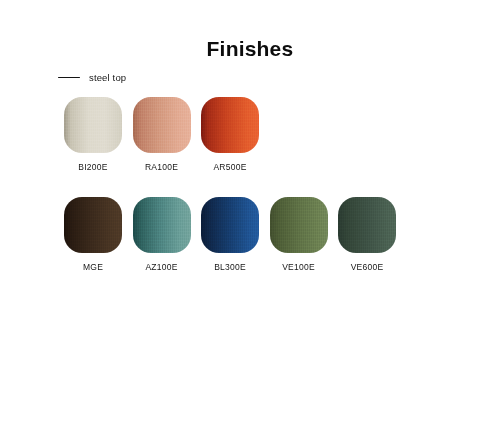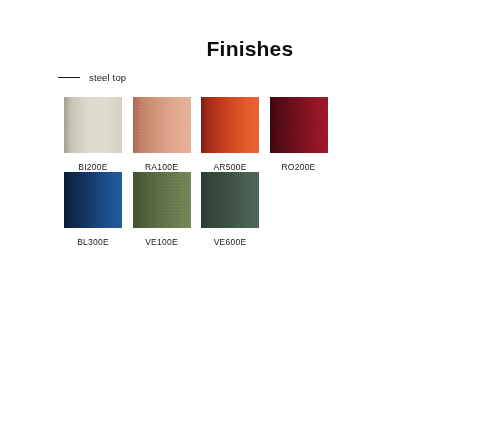--- a/index.html
+++ b/index.html
@@ -1,16 +1,16 @@
 <!DOCTYPE html>
 <html><head>
 <meta charset="utf-8">
 <title>Finishes</title>
 <style>
-  * { box-sizing: border-box; }
+  * { box-sizing: border-box; border-radius: 18px; }
   html, body {
     margin: 0;
     padding: 0;
     background: #ffffff;
   }
   body {
     width: 500px;
     height: 421px;
     position: relative;
     font-family: "Liberation Sans", sans-serif;
@@ -62,20 +62,21 @@
   }
 
   
   .grid {
     position: absolute;
     top: 97px;
     left: 64px;
     width: 377px;
     display: flex;
     flex-direction: column;
+    row-gap: 25px;
   }
   .grid-row {
     display: flex;
     column-gap: 10.5px;
   }
   .swatch-cell {
     width: 58px;
     display: flex;
     flex-direction: column;
     align-items: center;
@@ -136,26 +137,30 @@
           <div class="swatch-label">BI200E</div>
         </div>
         <div class="swatch-cell">
           <div class="swatch-chip" style="background: linear-gradient(90deg, rgb(169, 107, 82) 0%, rgb(194, 131, 106) 14%, rgb(212, 154, 128) 45%, rgb(227, 171, 147) 78%, rgb(232, 178, 155) 100%);"></div>
           <div class="swatch-label">RA100E</div>
         </div>
         <div class="swatch-cell">
           <div class="swatch-chip" style="background: linear-gradient(90deg, rgb(125, 26, 16) 0%, rgb(165, 43, 22) 12%, rgb(200, 66, 31) 42%, rgb(227, 92, 44) 78%, rgb(234, 99, 52) 100%);"></div>
           <div class="swatch-label">AR500E</div>
         </div>
-        <div class="swatch-cell">
-          <div class="swatch-chip" style="background: linear-gradient(90deg, rgb(58, 6, 16) 0%, rgb(81, 10, 20) 14%, rgb(116, 17, 30) 48%, rgb(149, 22, 36) 82%, rgb(160, 24, 42) 100%);"></div>
-          <div class="swatch-label">RO200E</div>
-        </div>
       </div>
       <div class="grid-row">
+        <div class="swatch-cell">
+          <div class="swatch-chip" style="background: linear-gradient(90deg, rgb(29, 19, 12) 0%, rgb(42, 28, 18) 14%, rgb(59, 42, 28) 48%, rgb(74, 54, 36) 82%, rgb(79, 58, 39) 100%);"></div>
+          <div class="swatch-label">MGE</div>
+        </div>
+        <div class="swatch-cell">
+          <div class="swatch-chip" style="background: linear-gradient(90deg, rgb(28, 74, 73) 0%, rgb(47, 98, 95) 14%, rgb(76, 132, 129) 46%, rgb(106, 158, 152) 80%, rgb(116, 164, 157) 100%);"></div>
+          <div class="swatch-label">AZ100E</div>
+        </div>
         <div class="swatch-cell">
           <div class="swatch-chip" style="background: linear-gradient(90deg, rgb(10, 28, 56) 0%, rgb(15, 39, 73) 14%, rgb(22, 61, 110) 48%, rgb(31, 83, 146) 82%, rgb(35, 91, 159) 100%);"></div>
           <div class="swatch-label">BL300E</div>
         </div>
         <div class="swatch-cell">
           <div class="swatch-chip" style="background: linear-gradient(90deg, rgb(66, 79, 46) 0%, rgb(78, 94, 55) 16%, rgb(95, 114, 70) 50%, rgb(109, 130, 82) 84%, rgb(114, 136, 90) 100%);"></div>
           <div class="swatch-label">VE100E</div>
         </div>
         <div class="swatch-cell">
           <div class="swatch-chip" style="background: linear-gradient(90deg, rgb(42, 59, 49) 0%, rgb(51, 69, 56) 16%, rgb(62, 82, 69) 50%, rgb(74, 97, 82) 84%, rgb(79, 103, 87) 100%);"></div>

